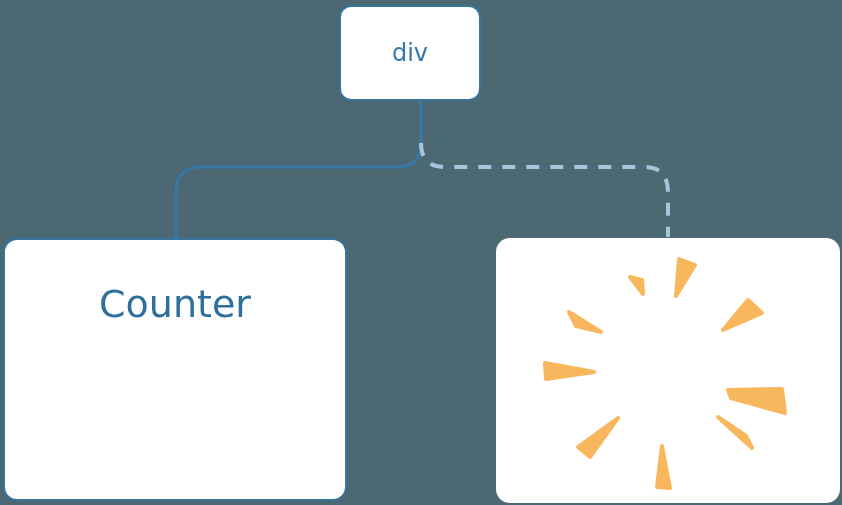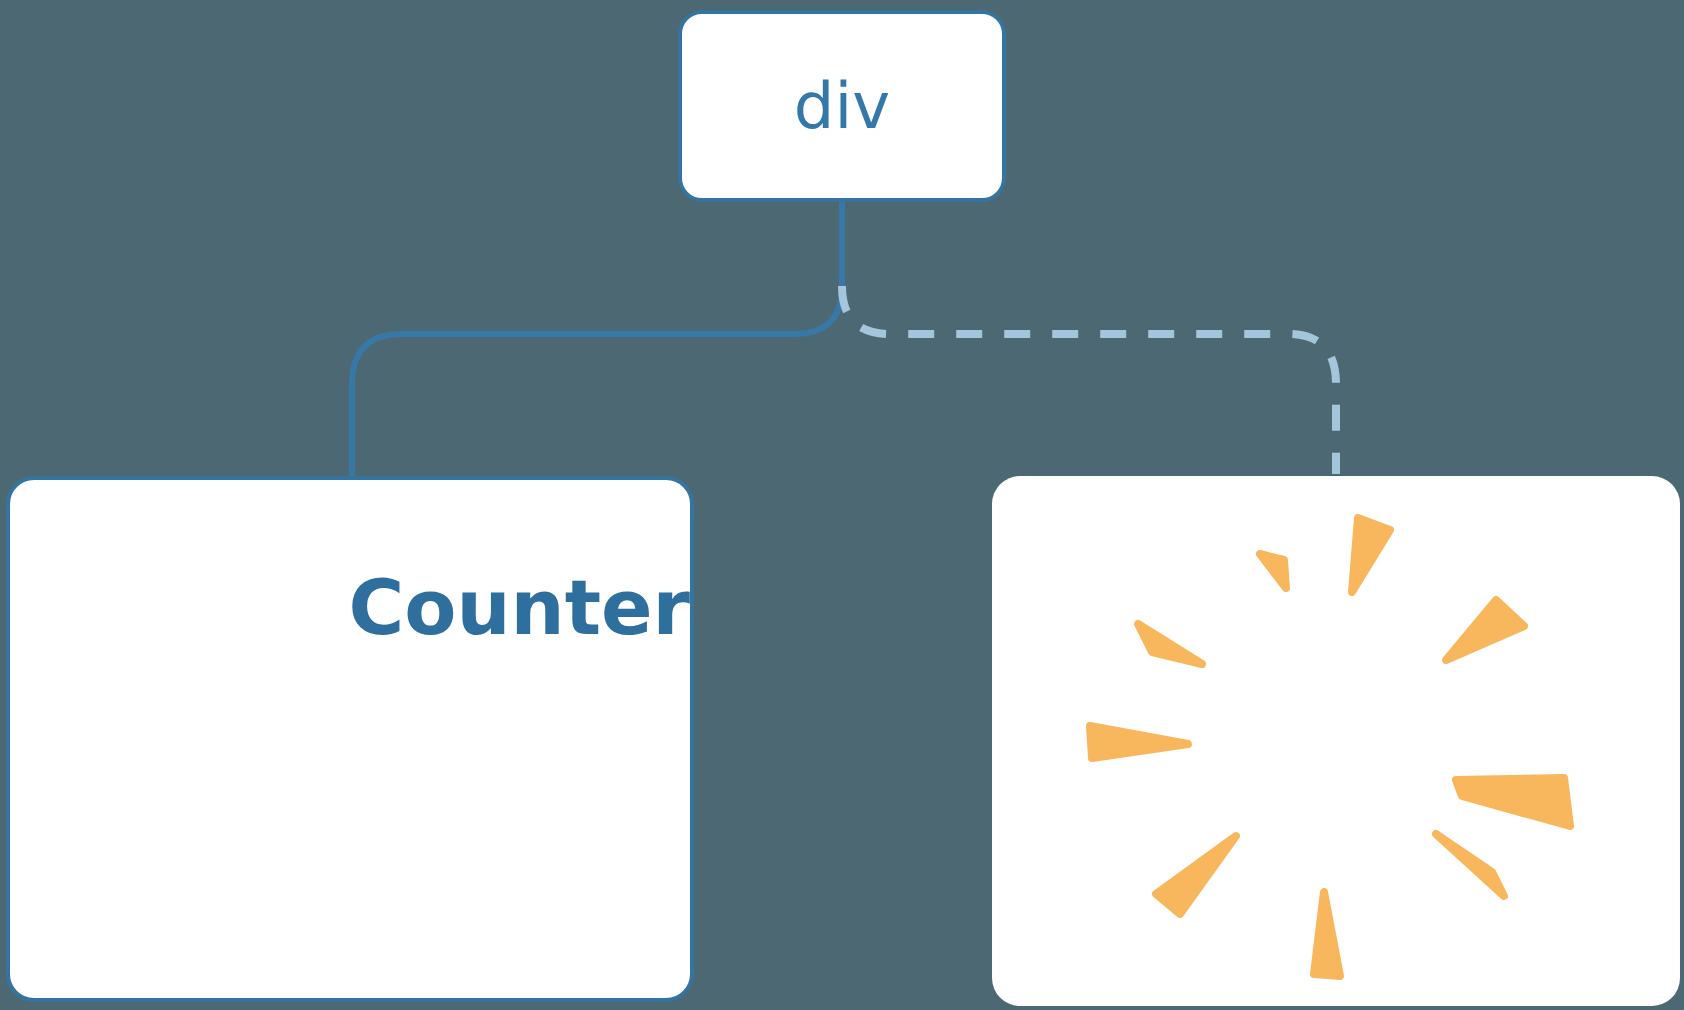--- a/index.html
+++ b/index.html
@@ -33,47 +33,46 @@
     stroke-dasharray: 13 11;
   }
   .node {
     position: absolute;
     background: var(--node_bg, #FFFFFF);
     box-sizing: border-box;
   }
   .node-root {
     left: 339px;
     top: 5px;
-    width: 164px;
+    width: 142px;
     height: 96px;
     border: 2.5px solid var(--node_border, #35749E);
     border-radius: 12px;
     display: flex;
     align-items: center;
     justify-content: center;
-    font-size: 32px;
+    font-size: 24px;
     color: var(--root_text, #3378A8);
   }
   .node-counter {
     left: 3px;
     top: 238px;
     width: 344px;
     height: 263px;
     border: 2.5px solid var(--node_border, #35749E);
     border-radius: 14px;
   }
   .node-title {
     position: absolute;
     top: 42px;
     left: 0;
     width: 100%;
-    text-align: right;
+    text-align: center;
     font-size: 38px;
     color: var(--title_text, #2F6F9E);
-    font-weight: bold;
   }
   .state-pill {
     position: absolute;
     left: 38px;
     top: 117px;
     width: 264px;
     height: 100px;
     border: 2px solid var(--state_accent, #6365E5);
     border-radius: 50px;
     box-sizing: border-box;

